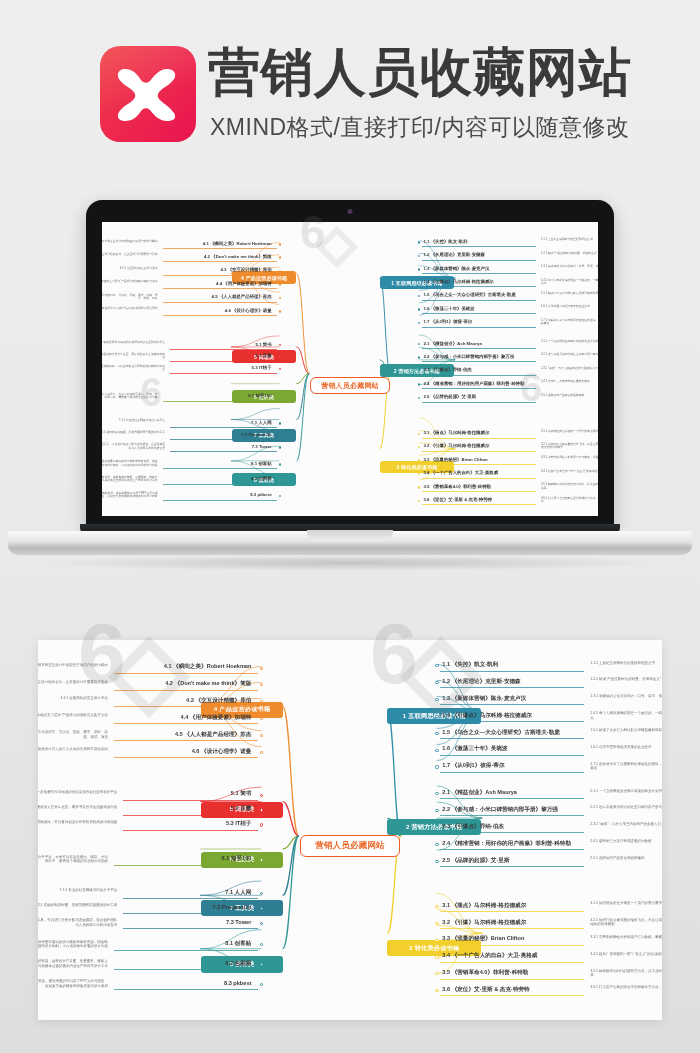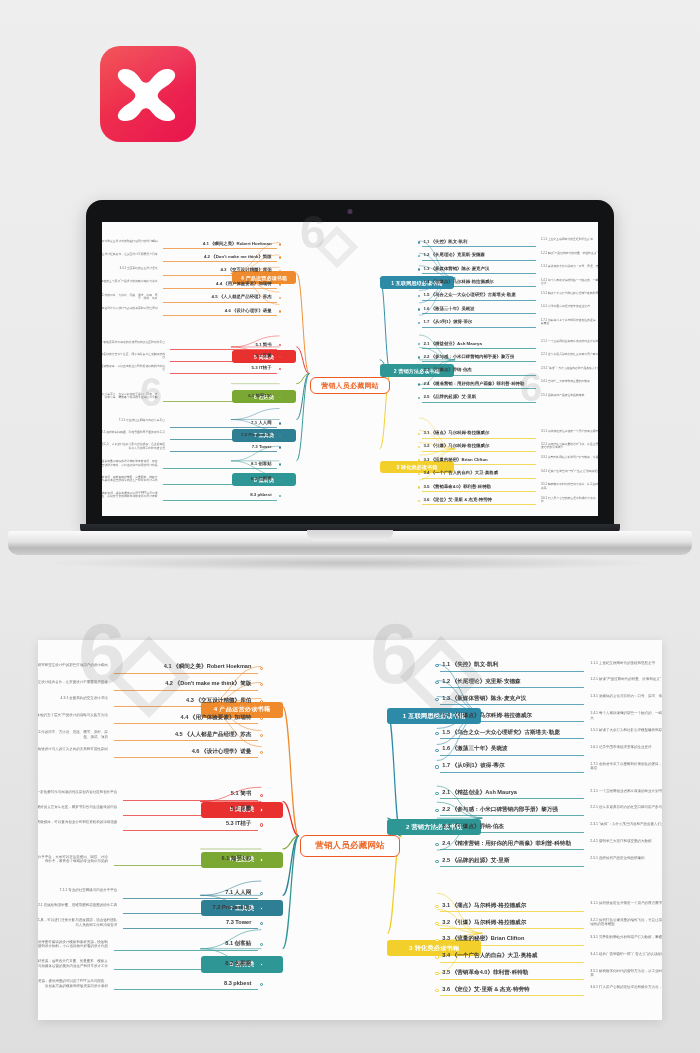--- a/index.html
+++ b/index.html
@@ -94,20 +94,22 @@
     <div class="logo">
       <div class="sheen"></div>
       <svg width="62" height="56" viewBox="0 0 62 56" aria-hidden="true">
         <path fill="#ffffff" d="M8 3 C16 3 20 8 24 14 C26 17 30 18 33 15 C37 10 42 3 50 3
                  C57 3 60 8 57 13 C53 19 47 21 43 25 C40 28 40 31 43 34
                  C47 38 53 41 57 47 C60 52 57 55 50 55 C42 55 37 49 33 44
                  C30 41 26 42 24 45 C20 51 16 55 8 55 C2 55 -1 51 2 46
                  C6 40 12 38 16 34 C19 31 19 28 16 25 C12 21 6 19 2 13 C-1 8 2 3 8 3 Z"></path>
       </svg>
     </div>
+    <div class="title-main">营销人员收藏网站</div>
+    <div class="title-sub">XMIND格式/直接打印/内容可以随意修改</div>
   </div>
 
   <div class="laptop">
     <div class="lid">
       <div class="screen">
         <div class="mindmap" id="mm-small">
             <svg class="mm-svg" viewBox="0 0 1000 640" preserveAspectRatio="none">
               <path d="M582,330 C571,330 571,122 560,122" fill="none" stroke="#2e8ba8" stroke-width="2"></path>
               <path d="M712,122 C675.5,122 675.5,41 639,41" fill="none" stroke="#2e8ba8" stroke-width="1.1" opacity="0.85"></path>
               <path d="M712,122 C675.5,122 675.5,68 639,68" fill="none" stroke="#2e8ba8" stroke-width="1.1" opacity="0.85"></path>

